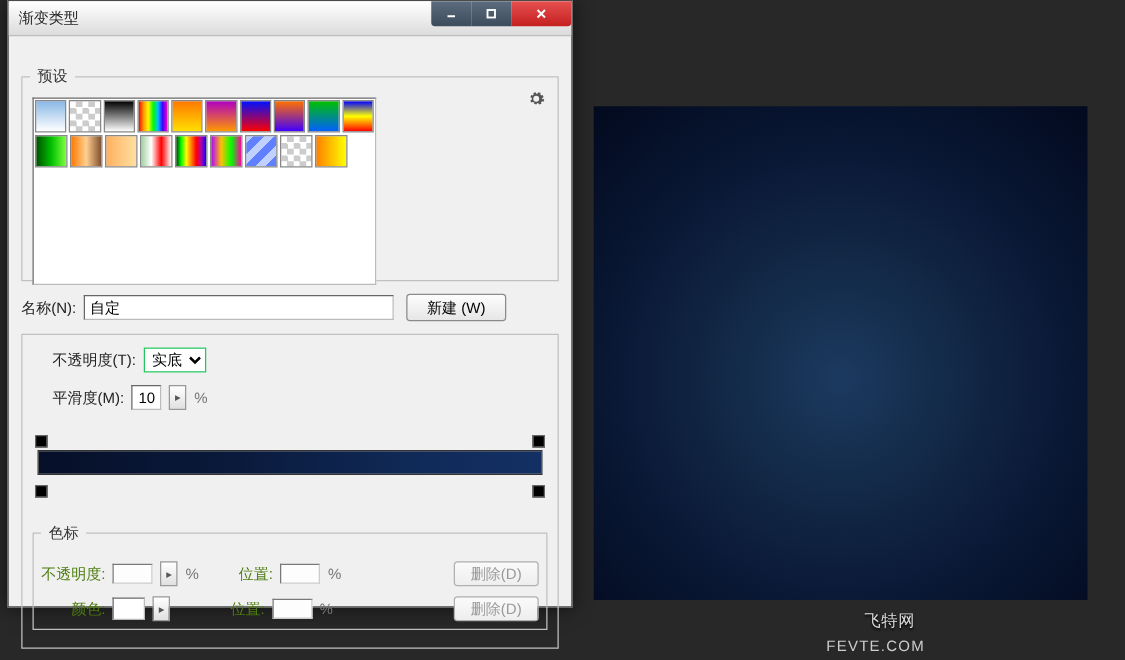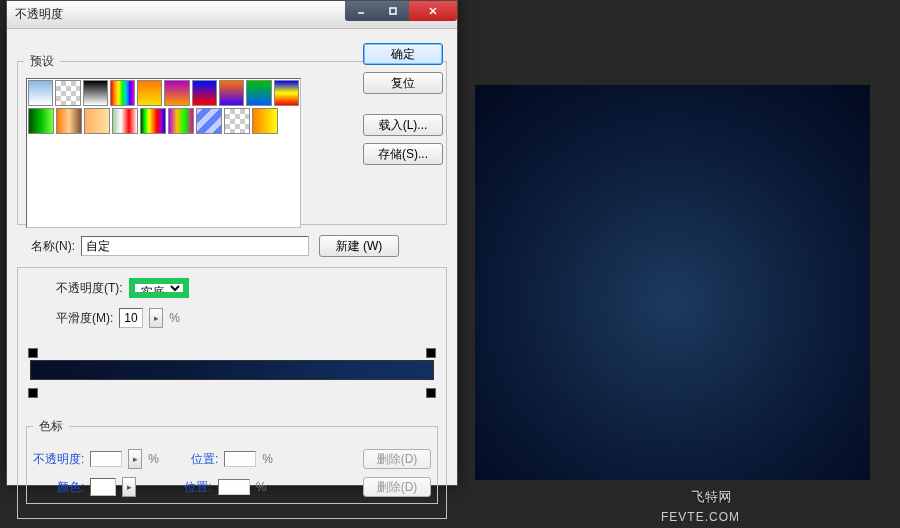--- a/index.html
+++ b/index.html
@@ -47,58 +47,58 @@
   .h5{background:linear-gradient(90deg,#004000,#00ff00,#ffff00,#ff8000,#ff0000,#b000b0,#0000ff);}
   .h6{background:linear-gradient(90deg,#b000ff,#ffc000,#00ff00,#ff00a0);}
   .h7{background:repeating-linear-gradient(-45deg,#6080ff 0 6px,#c0d0ff 6px 12px);}
   .h8{background:repeating-conic-gradient(#ccc 0 25%, #fff 0 50%) 0 0/10px 10px;}
   .h9{background:linear-gradient(90deg,#ff8000,#ffff00);}
 
   .right-buttons { position:absolute; left:356px; top:42px; display:flex; flex-direction:column; gap:7px; }
   .btn { width:80px; height:22px; background:linear-gradient(#fdfdfd,#e6e6e6); border:1px solid #8a8a8a; border-radius:3px; text-align:center; line-height:20px; cursor:pointer; }
   .btn.primary { border:1px solid #1e74c8; box-shadow: inset 0 0 0 1px #7abfff; background:linear-gradient(#eaf5ff,#d0e8ff); }
 
-  .row { display:flex; align-items:center; margin-top:10px; gap:6px;margin-left:14px; }
+  .row { display:flex; align-items:center; margin-top:10px; gap:6px; }
   .label { color:#222; }
   input.text { border:1px inset #bbb; background:#fff; padding:2px 4px; height:20px; }
-  .name-input { width: 228px; }
+  .name-input { width: 248px; }
   .new-btn { width:80px; margin-left:4px; }
 
   .grp2 { margin-top:10px; padding:10px 8px 14px 8px; }
-  select { height:20px; border:6px solid #22c55e; background:#fff; padding:0 2px; }
+  select { height:20px; border:1px solid #22c55e; background:#fff; padding:0 2px; }
   .num { width:24px; text-align:right; }
   .spin { width:14px; height:20px; border:1px solid #999; background:linear-gradient(#fff,#e0e0e0); display:inline-flex; align-items:center; justify-content:center; font-size:9px; color:#555;}
 
   
   .gradbar-wrap { position:relative; margin-top:20px; height:50px; }
   .gradbar { position:absolute; left:4px; right:4px; top:12px; height:20px; border:1px solid #333; background:linear-gradient(90deg,#060f28,#0a1a3c 40%,#102a58 75%,#133064);}
   .stop-top, .stop-bot { position:absolute; width:10px; height:10px; background:#000; border:1px solid #666; }
   .stop-top{ top:0; }
   .stop-bot{ bottom:0; }
   .sl0{left:2px;} .sr0{right:2px;}
 
   .stops-group { margin-top:20px; }
   .stops-row { display:flex; align-items:center; gap:6px; margin-top:8px; color:#999; }
-  .stops-row .label { color:#1d4ed8; }
+  .stops-row .label { color:#4d7c0f; }
   .stops-row input { width:32px; color:#999; border:1px inset #ccc; background:#fdfdfd;}
   .color-well { width:26px; height:18px; border:1px inset #bbb; background:#fff; }
   .pct { color:#777; }
   .del-btn { width:68px; height:20px; border:1px solid #b0b0b0; color:#999; border-radius:3px; background:linear-gradient(#fafafa,#eee); text-align:center; line-height:18px; margin-left:auto; }
 
   .watermark { position:absolute; right:168px; bottom:22px; color:#ddd; font-size:13px; letter-spacing:.5px; text-shadow:0 1px 2px #000;}
   .watermark2 { position:absolute; right:160px; bottom:4px; color:#ccc; font-size:12px; letter-spacing:1px;}
 </style>
 </head>
 <body>
 
 <div class="canvas-wrap"></div>
 
 <div class="dialog">
   <div class="titlebar">
-    <span>不透明度</span>
+    <span>渐变类型</span>
     <div class="win-btns">
       <div class="wb min">
           <svg viewBox="0 0 10 10">
             <line x1="2" y1="7" x2="8" y2="7" stroke="#fff" stroke-width="1.5"></line>
           </svg>
         </div>
       <div class="wb max">
           <svg viewBox="0 0 10 10">
             <rect x="2" y="2" width="6" height="6" fill="none" stroke="#fff" stroke-width="1.5"></rect>
           </svg>
@@ -141,27 +141,20 @@
           <div class="swatch h4"></div>
           <div class="swatch h5"></div>
           <div class="swatch h6"></div>
           <div class="swatch h7"></div>
           <div class="swatch h8"></div>
           <div class="swatch h9"></div>
         </div>
       </div>
     </fieldset>
 
-    <div class="right-buttons">
-      <div class="btn primary">确定</div>
-      <div class="btn">复位</div>
-      <div style="height:6px"></div>
-      <div class="btn">载入(L)...</div>
-      <div class="btn">存储(S)...</div>
-    </div>
 
     <div class="row">
       <span class="label">名称(N):</span>
       <input class="text name-input" value="自定" style="">
       <div class="btn new-btn">新建 (W)</div>
     </div>
 
     <fieldset class="grp2">
       <div class="row" style="margin-top:0;">
         <span class="label" style="margin-left:16px">不透明度(T):</span>

